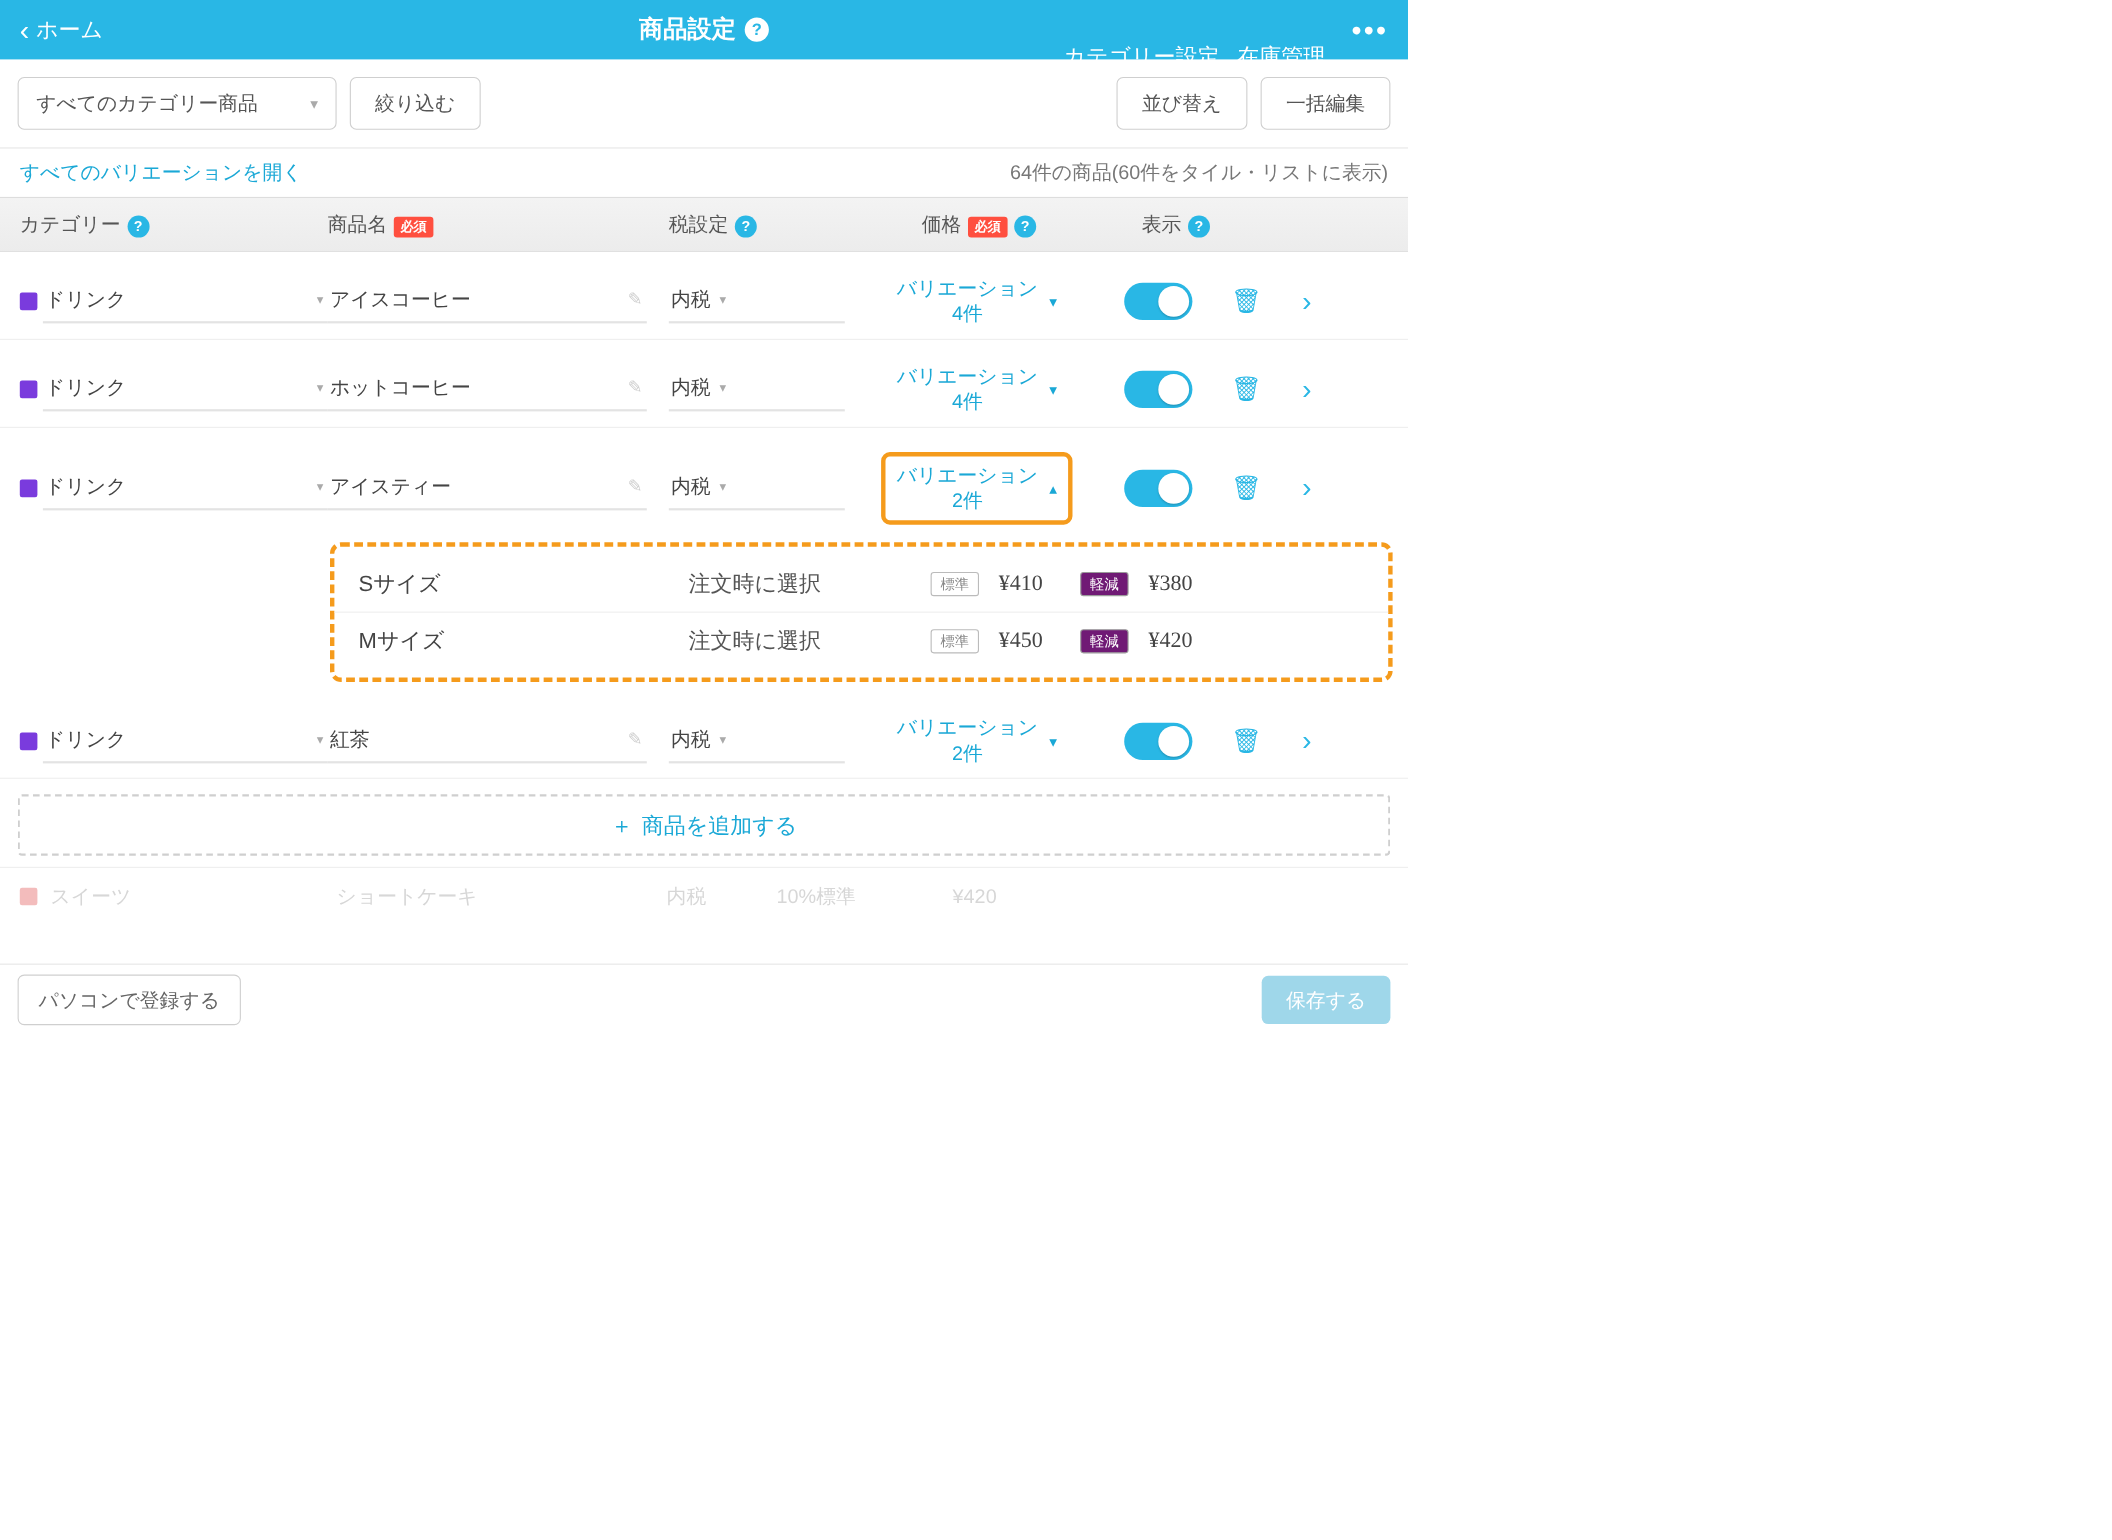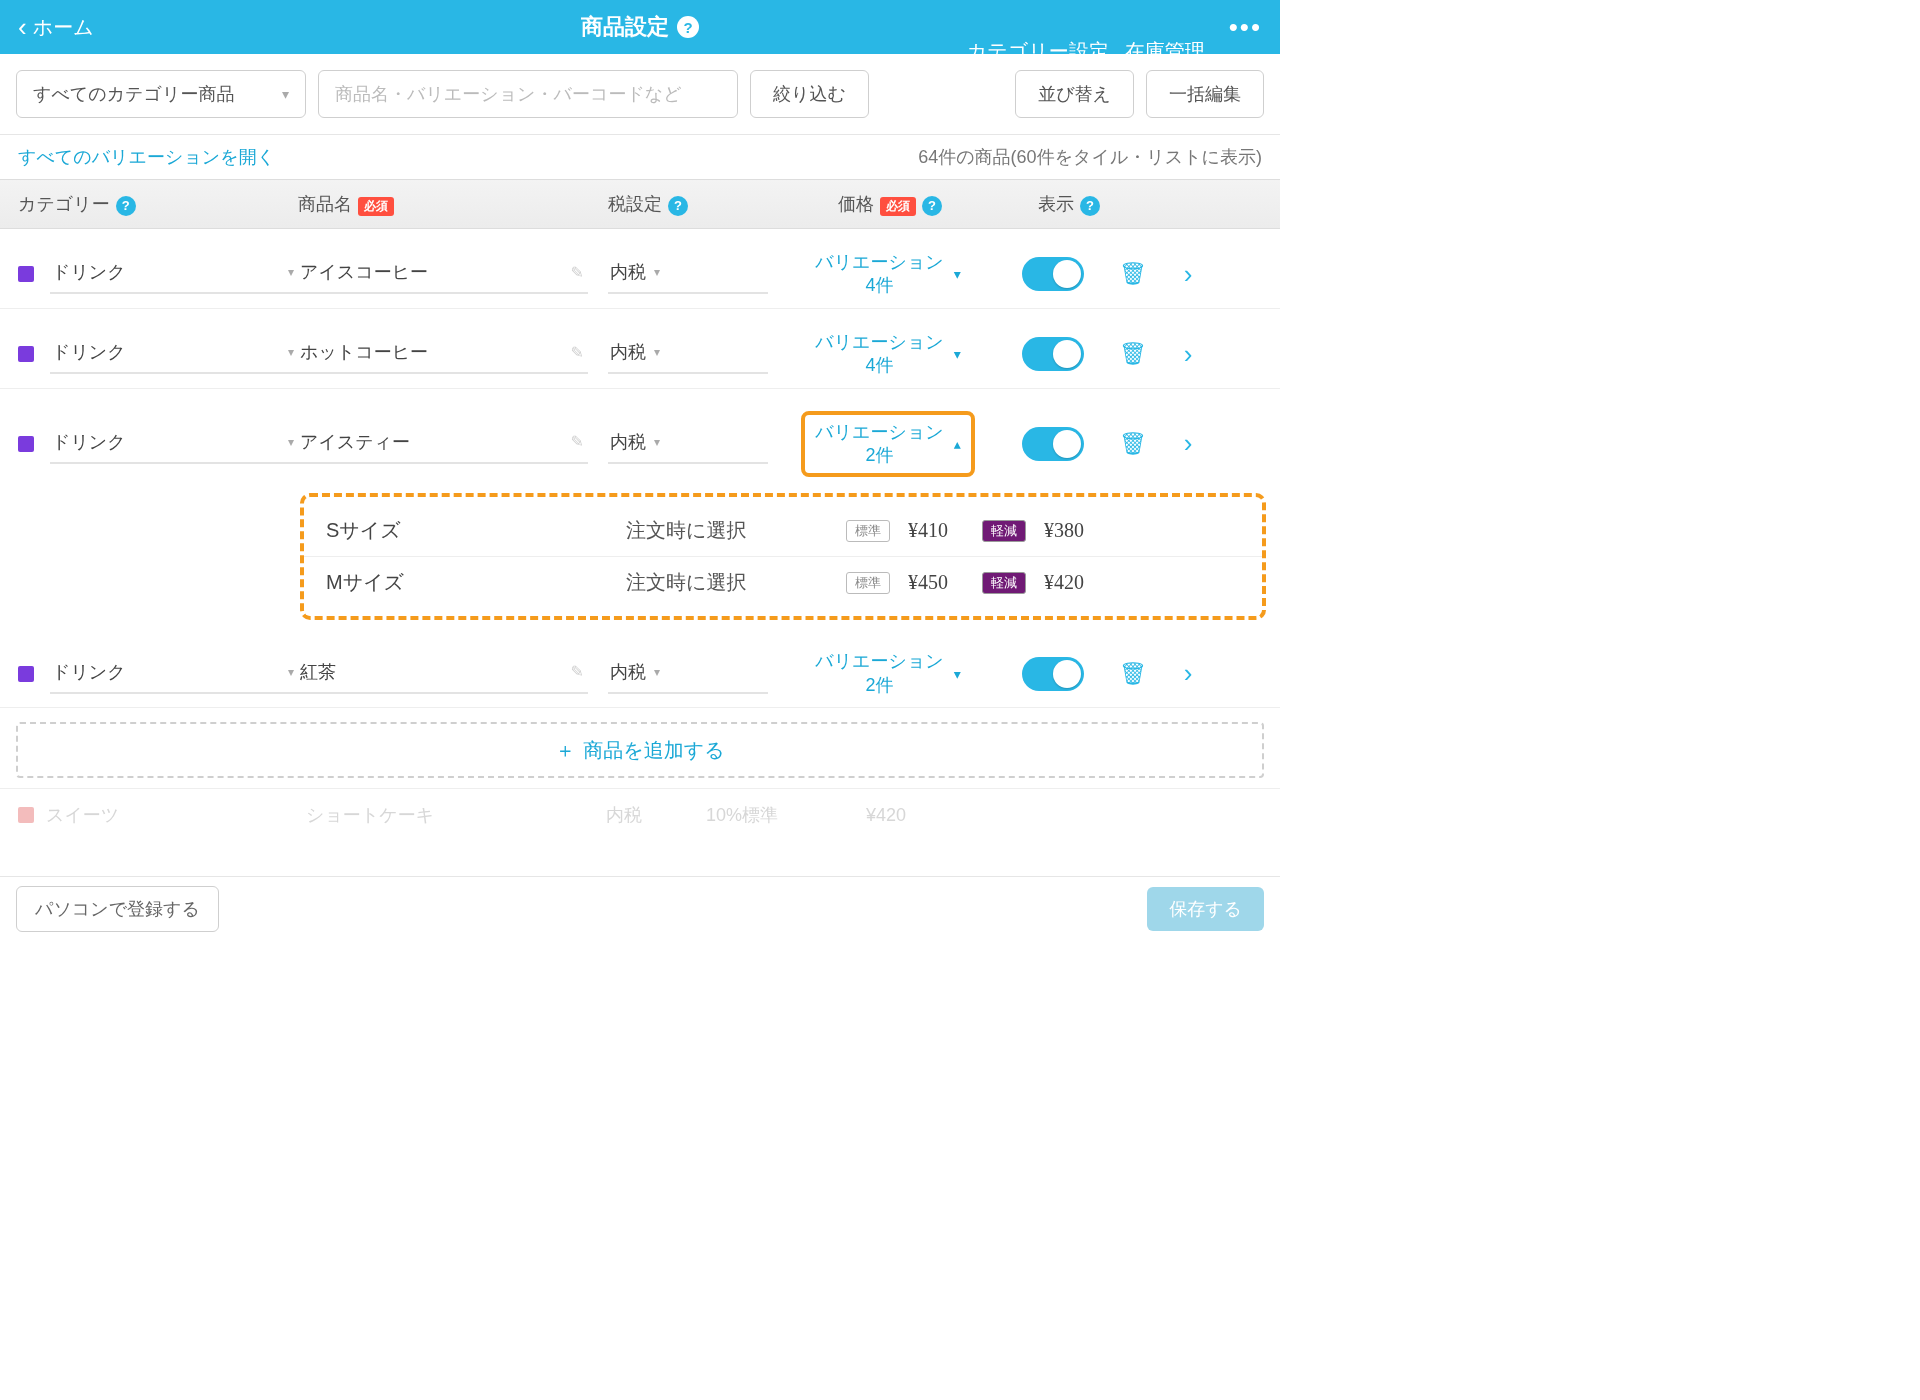--- a/index.html
+++ b/index.html
@@ -77,21 +77,21 @@
     background:#29b7e5;color:#fff;align-items:center;justify-content:center;
     font-size:13px;font-weight:700;margin-left:6px;
   }
 
   
   .rows{}
   .row{
     display:flex; align-items:center; padding:22px 18px 10px 18px;
     border-bottom:1px solid #eee;
   }
-  .cell-cat{width:280px; display:flex; align-items:center; gap:16px;}
+  .cell-cat{width:280px; display:flex; align-items:center; gap:5px;}
   .cat-swatch{width:16px;height:16px;background:#7a3bdd;border-radius:2px;}
   .cat-field{flex:1; border-bottom:2px solid #e3e3e3; padding:6px 4px 8px 2px; display:flex; justify-content:space-between; align-items:center; cursor:pointer;}
   .cat-caret{font-size:12px;color:#aaa;}
 
   .cell-name{width:310px; padding-right:20px;}
   .name-field{border-bottom:2px solid #e3e3e3; padding:6px 4px 8px 2px; display:flex; justify-content:space-between; align-items:center;}
   .pencil{color:#cfcfcf; font-size:16px;}
 
   .cell-tax{width:160px;}
   .tax-field{border-bottom:2px solid #e3e3e3; padding:6px 4px 8px 2px; display:flex; gap:8px; align-items:center; cursor:pointer;}
@@ -191,23 +191,20 @@
     <div class="header-spacer"></div>
     <div class="header-link">カテゴリー設定</div>
     <div class="header-link">在庫管理</div>
     <div class="header-ellipsis">•••</div>
   </div>
 
   <div class="toolbar">
     <div class="select-box">
       <span>すべてのカテゴリー商品</span>
       <span class="chev-down">▾</span>
-    </div>
-    <div class="search-box" placeholder="商品名・バリエーション・バーコードなど">
-      <span>商品名・バリエーション・バーコードなど</span>
     </div>
     <div class="btn">絞り込む</div>
     <div class="toolbar-spacer"></div>
     <div class="btn">並び替え</div>
     <div class="btn">一括編集</div>
   </div>
 
   <div class="subheader">
     <span class="link-blue">すべてのバリエーションを開く</span>
     <span class="sub-count">64件の商品(60件をタイル・リストに表示)</span>

